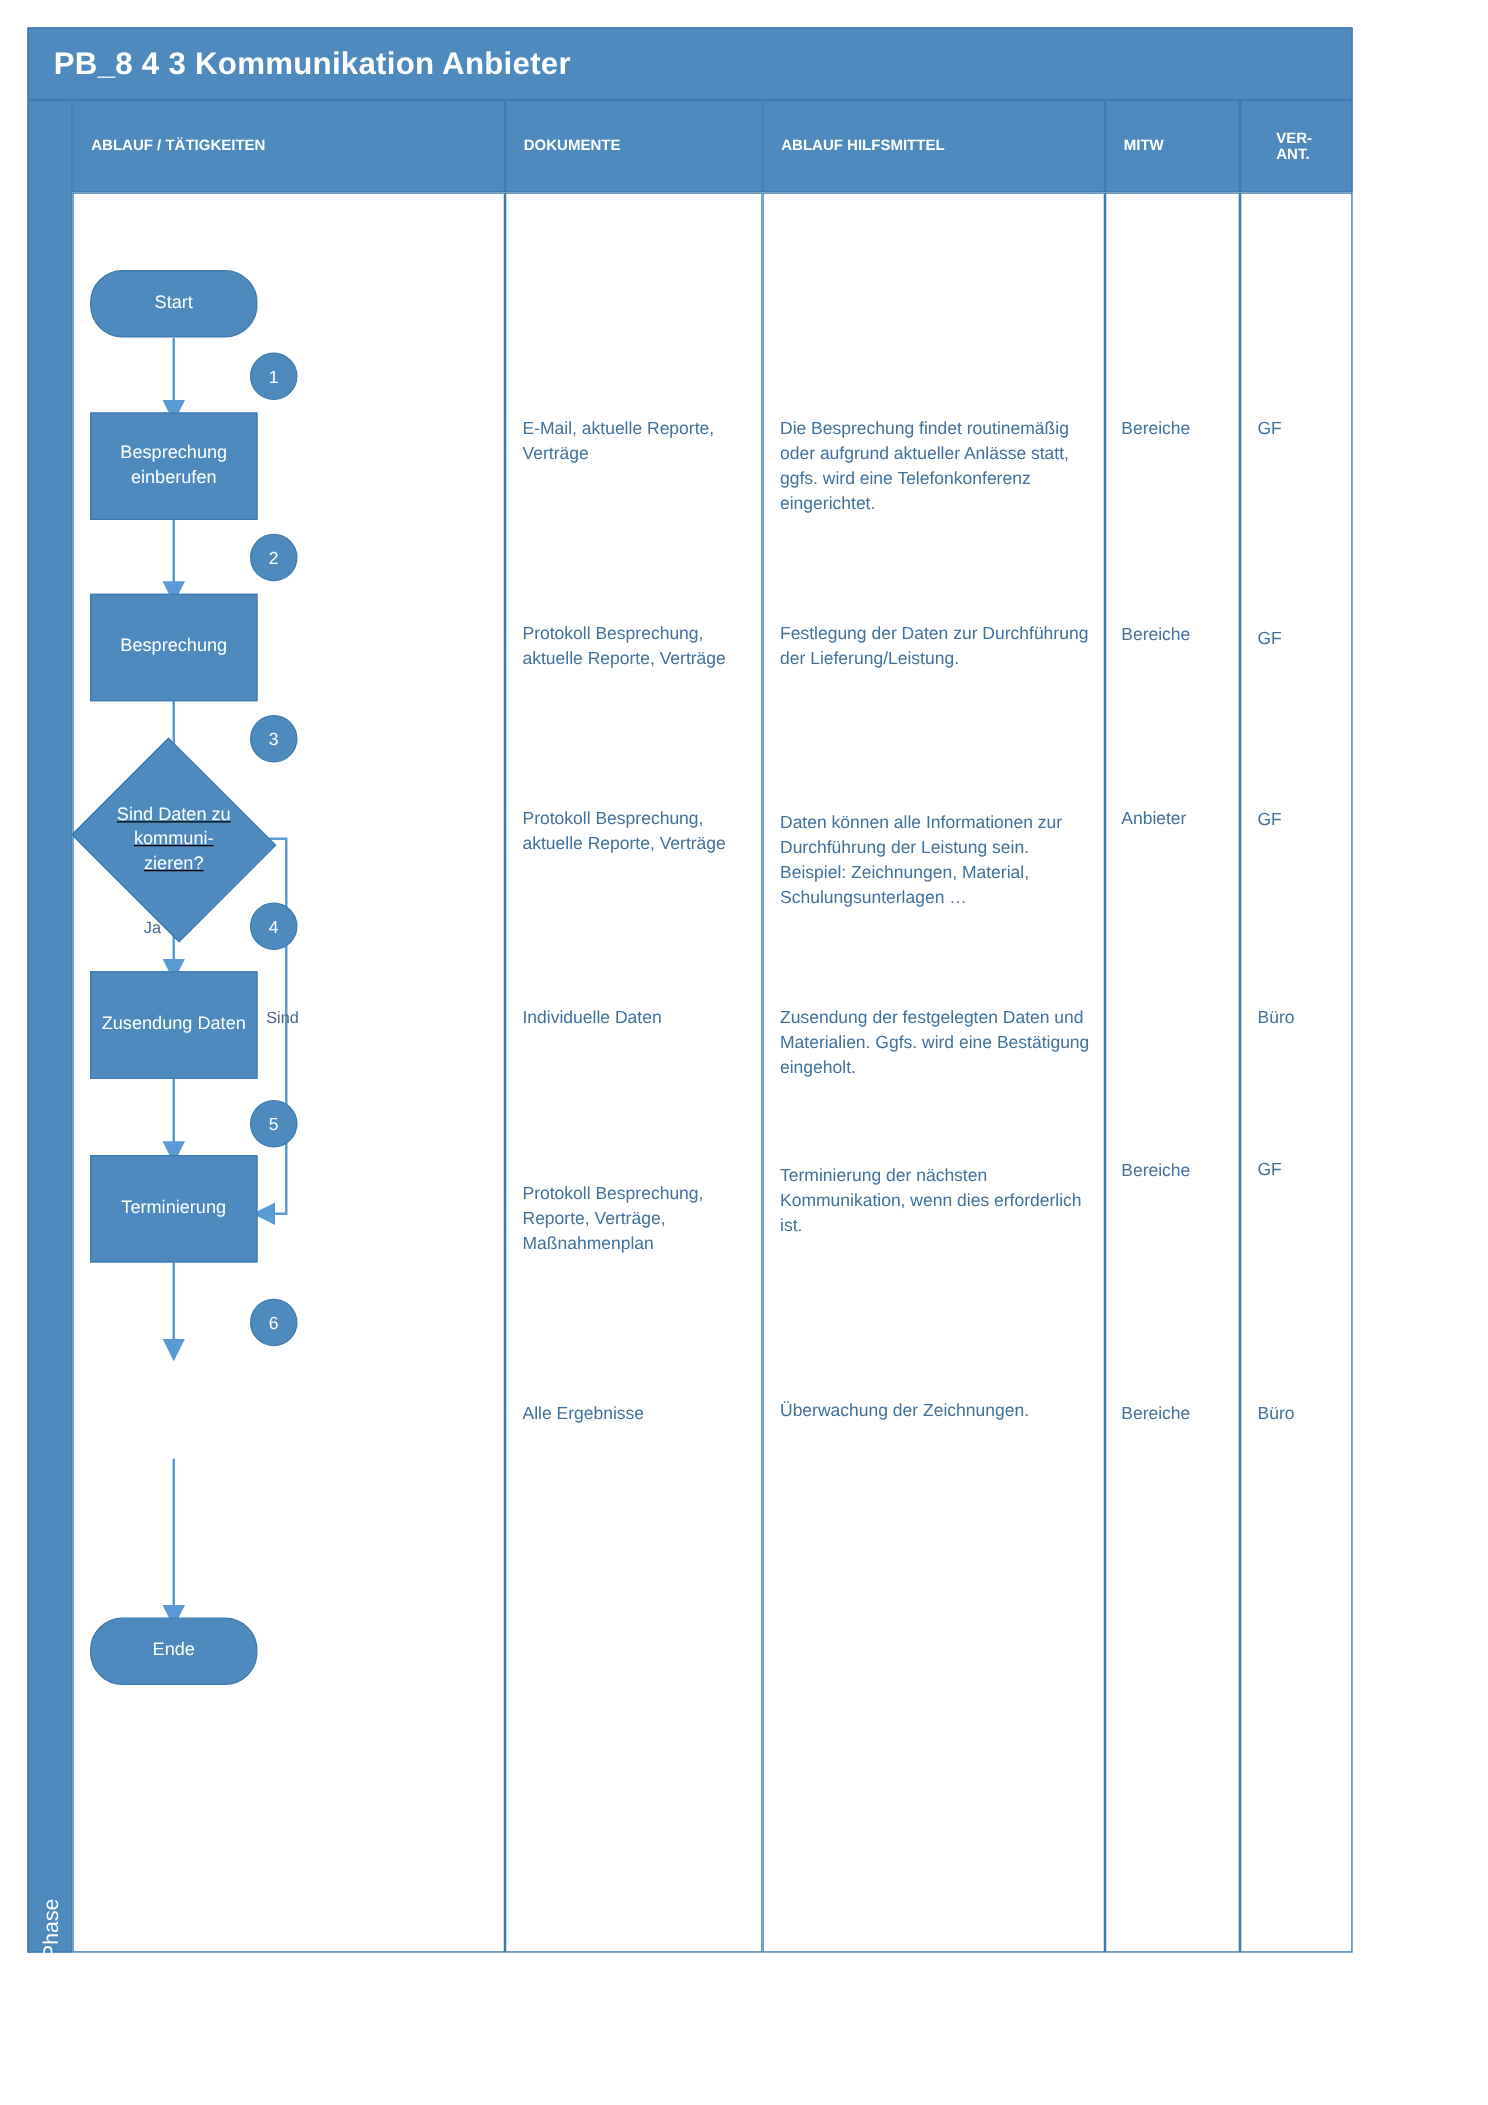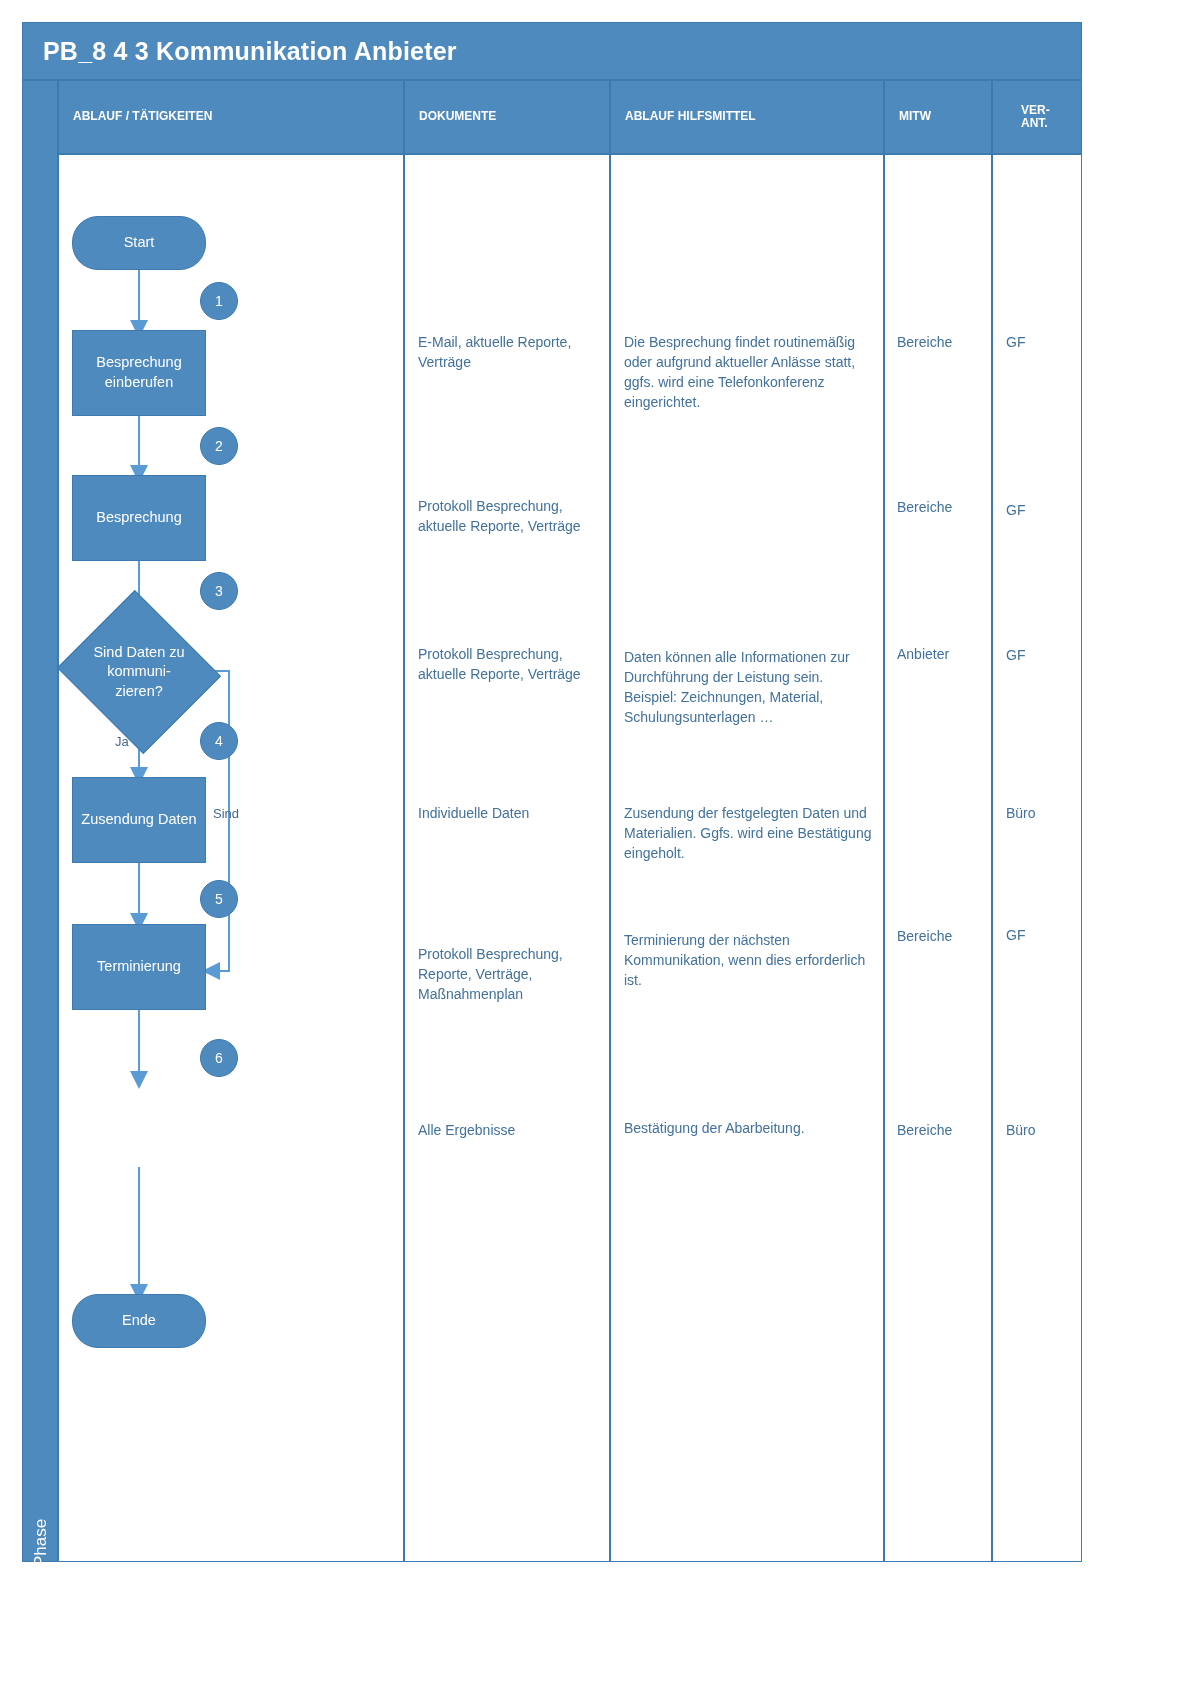--- a/index.html
+++ b/index.html
@@ -123,20 +123,21 @@
     line-height: 1.35;
     padding: 2px 6px;
   }
   .terminator { border-radius: 26px; }
 
   .diamond-wrap {
     position: absolute;
     display: flex;
     align-items: center;
     justify-content: center;
+    text-decoration: underline;
   }
   .diamond-shape {
     position: absolute;
     inset: 0;
     background: #4E8ABE;
     border: 1px solid #3C7AAF;
     transform: rotate(45deg);
   }
   .diamond-text {
     position: relative;
@@ -303,36 +304,37 @@
     </div>
 
   </div>
 
   <div class="cell" style="left:418px; top:333px; width:178px;">E-Mail, aktuelle Reporte, Verträge</div>
   <div class="cell" style="left:624px; top:333px; width:250px;">Die Besprechung findet routinemäßig oder aufgrund aktueller Anlässe statt, ggfs. wird eine Telefonkonferenz eingerichtet.</div>
   <div class="cell" style="left:897px; top:333px; width:90px;">Bereiche</div>
   <div class="cell" style="left:1006px; top:333px; width:70px;">GF</div>
 
   <div class="cell" style="left:418px; top:497px; width:182px;">Protokoll Besprechung, aktuelle Reporte, Verträge</div>
+  <div class="cell" style="left:624px; top:497px; width:252px;">Festlegung der Daten zur Durchführung der Lieferung/Leistung.</div>
   <div class="cell" style="left:897px; top:498px; width:90px;">Bereiche</div>
   <div class="cell" style="left:1006px; top:501px; width:70px;">GF</div>
 
   <div class="cell" style="left:418px; top:645px; width:182px;">Protokoll Besprechung, aktuelle Reporte, Verträge</div>
   <div class="cell" style="left:624px; top:648px; width:252px;">Daten können alle Informationen zur Durchführung der Leistung sein. Beispiel: Zeichnungen, Material, Schulungsunterlagen …</div>
   <div class="cell" style="left:897px; top:645px; width:90px;">Anbieter</div>
   <div class="cell" style="left:1006px; top:646px; width:70px;">GF</div>
 
   <div class="cell" style="left:418px; top:804px; width:182px;">Individuelle Daten</div>
   <div class="cell" style="left:624px; top:804px; width:250px;">Zusendung der festgelegten Daten und Materialien. Ggfs. wird eine Bestätigung eingeholt.</div>
   <div class="cell" style="left:897px; top:804px; width:90px;"></div>
   <div class="cell" style="left:1006px; top:804px; width:70px;">Büro</div>
 
   <div class="cell" style="left:418px; top:945px; width:182px;">Protokoll Besprechung, Reporte, Verträge, Maßnahmenplan</div>
   <div class="cell" style="left:624px; top:931px; width:256px;">Terminierung der nächsten Kommunikation, wenn dies erforderlich ist.</div>
   <div class="cell" style="left:897px; top:927px; width:90px;">Bereiche</div>
   <div class="cell" style="left:1006px; top:926px; width:70px;">GF</div>
 
   <div class="cell" style="left:418px; top:1121px; width:182px;">Alle Ergebnisse</div>
-  <div class="cell" style="left:624px; top:1119px; width:256px;">Bestätigung der Abarbeitung.</div>
+  <div class="cell" style="left:624px; top:1119px; width:256px;">Überwachung der Zeichnungen.</div>
   <div class="cell" style="left:897px; top:1121px; width:90px;">Bereiche</div>
   <div class="cell" style="left:1006px; top:1121px; width:70px;">Büro</div>
 
 </div>
 
 </body></html>

